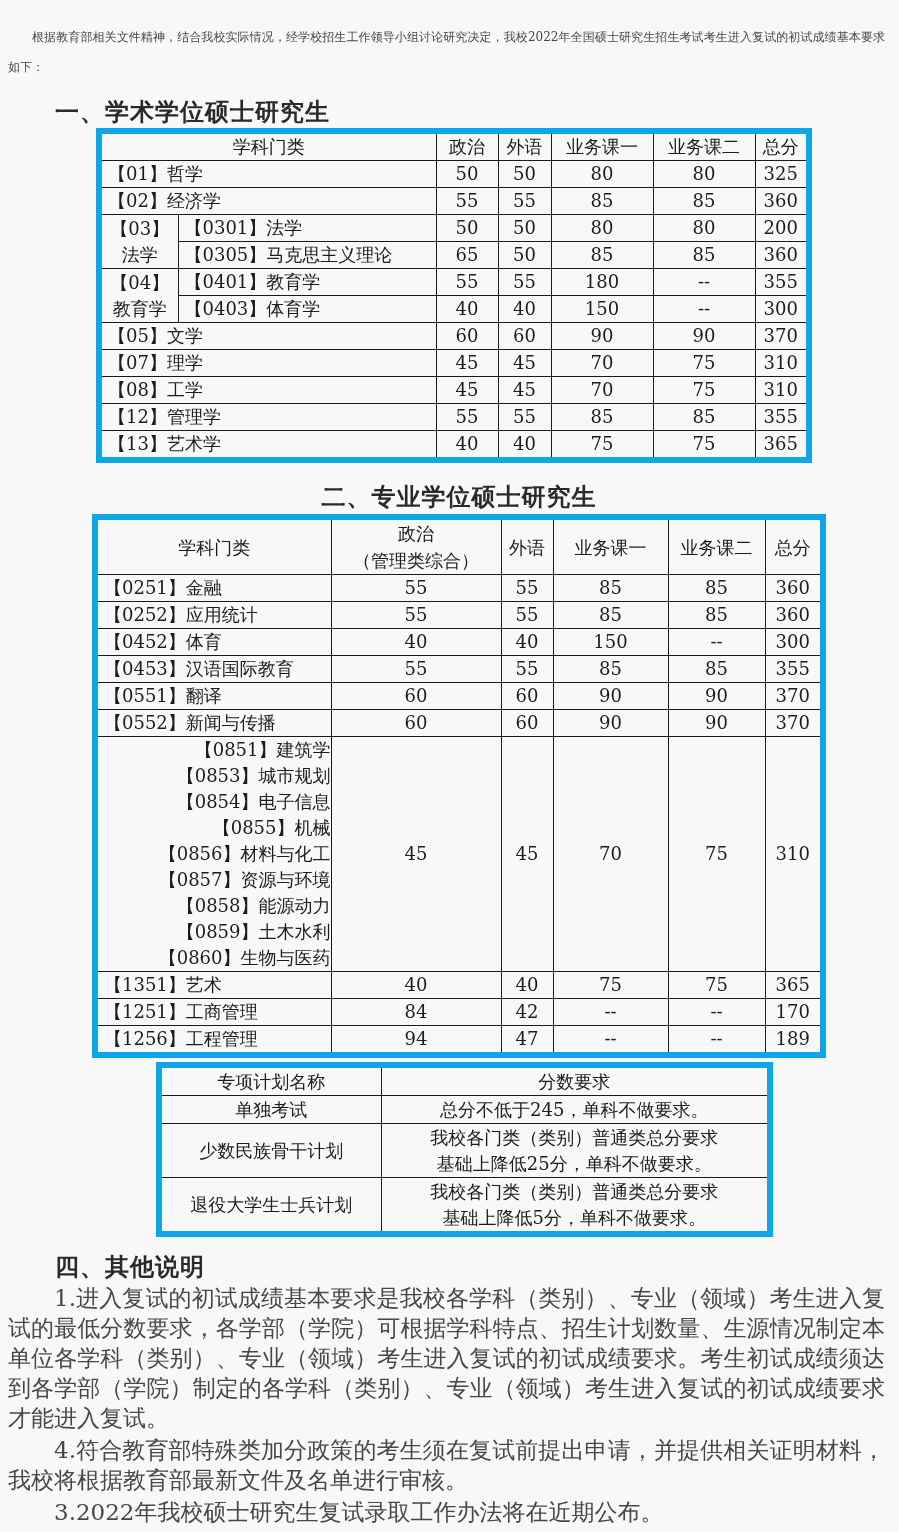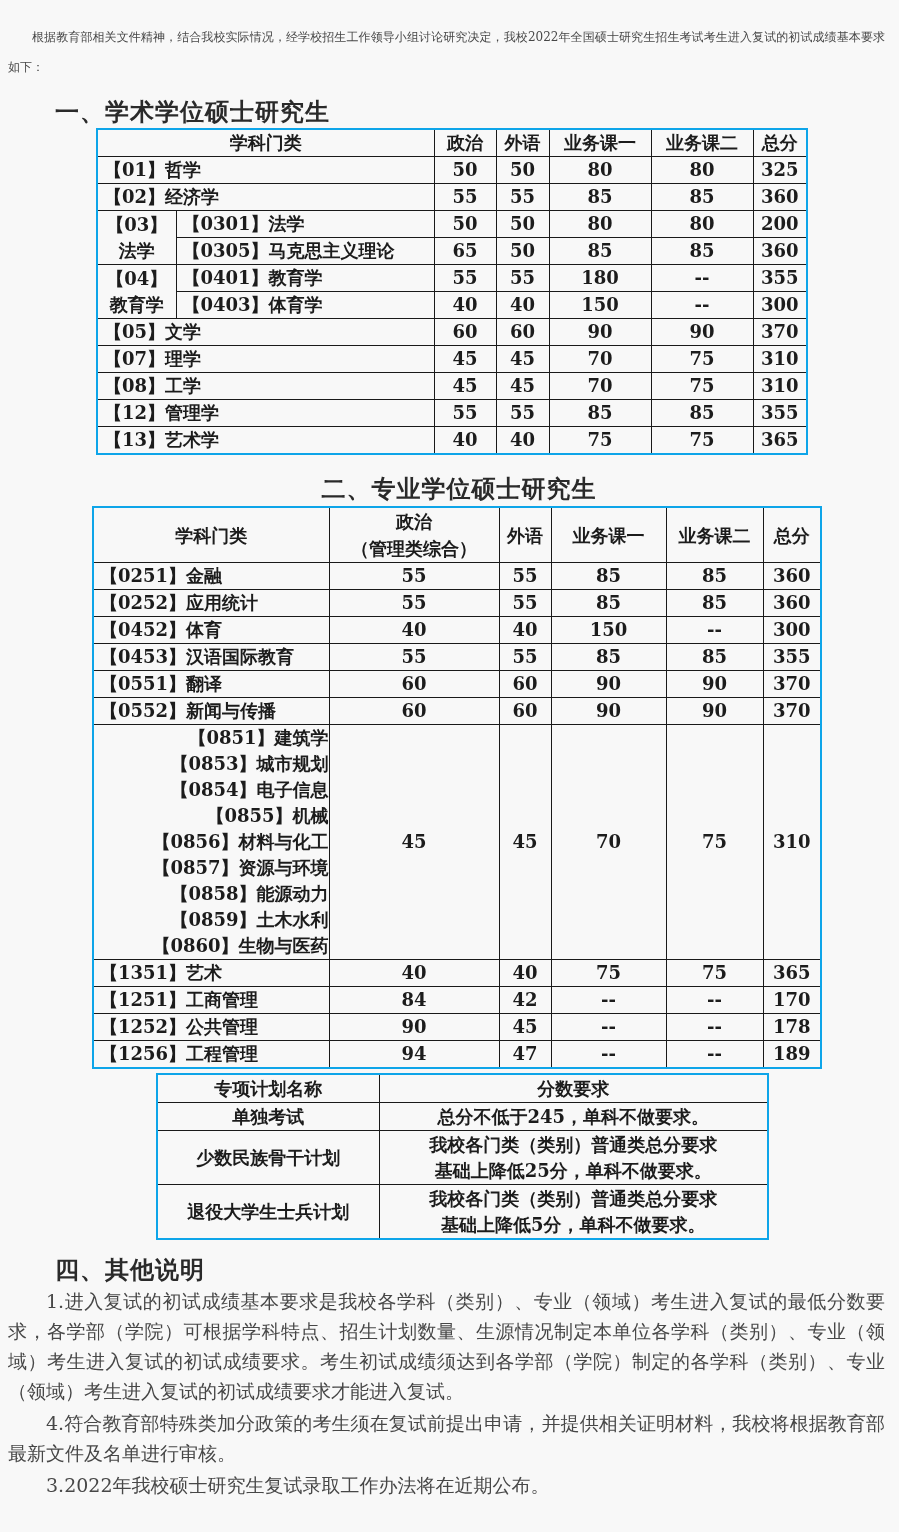--- a/index.html
+++ b/index.html
@@ -21,40 +21,40 @@
     font-size:24px; font-weight:bold; color:#2a2a2a;
     line-height:28px; margin:0; letter-spacing:1px;
   }
   .h1 { margin:16px 0 0 47px; }
   .h2 { margin:20px 0 0 25px;text-align:center; }
   .h3 { margin:30px 0 0 47px; }
   .h4 { margin:16px 0 0 47px; }
 
   table {
     border-collapse:collapse; table-layout:fixed;
-    border:2px solid #0ea5e9;
-    font-weight:bold; color:#1c1c1c; font-size:18px;
+    border:6px solid #0ea5e9;
+    font-weight:normal; color:#1c1c1c; font-size:18px;
   }
   td {
     border:1px solid #1a1a1a;
     text-align:center; vertical-align:middle;
     padding:0; height:26px; line-height:26px;
     overflow:hidden;
   }
   .t1 { width:710px; margin:2px 0 0 88px; }
   .t2 { width:728px; margin:3px 0 0 84px; }
   .t3 { width:611px; margin:4px 0 0 148px; }
   td.lbl { text-align:left; padding-left:6px; }
   td.grp { white-space:pre-line; line-height:26px; }
   td.two { height:54px; line-height:27px; white-space:pre-line; }
   td.big { height:234px; line-height:26px; white-space:pre-line; text-align:right; padding-left:0; }
   .t3 td.two { height:53px; line-height:26px; }
   .t3 td { height:27px; }
   .s4-item {
-    font-size:19px; line-height:30px;
+    font-size:23px; line-height:30px;
     text-align:justify; text-indent:2em;
     margin:2px 0 0 0; color:#474747;
   }
 </style>
 </head>
 <body>
 
 <div class="page">
 
   <p class="para">根据教育部相关文件精神，结合我校实际情况，经学校招生工作领导小组讨论研究决定，我校2022年全国硕士研究生招生考试考生进入复试的初试成绩基本要求如下：</p>
@@ -270,28 +270,20 @@
     </tr>
     <tr>
       <td class="lbl">【1251】工商管理</td>
       <td>84</td>
       <td>42</td>
       <td>--</td>
       <td>--</td>
       <td>170</td>
     </tr>
     <tr>
-      <td class="lbl">【1252】公共管理</td>
-      <td>90</td>
-      <td>45</td>
-      <td>--</td>
-      <td>--</td>
-      <td>178</td>
-    </tr>
-    <tr>
       <td class="lbl">【1256】工程管理</td>
       <td>94</td>
       <td>47</td>
       <td>--</td>
       <td>--</td>
       <td>189</td>
     </tr>
   </tbody>
     </table>
 

